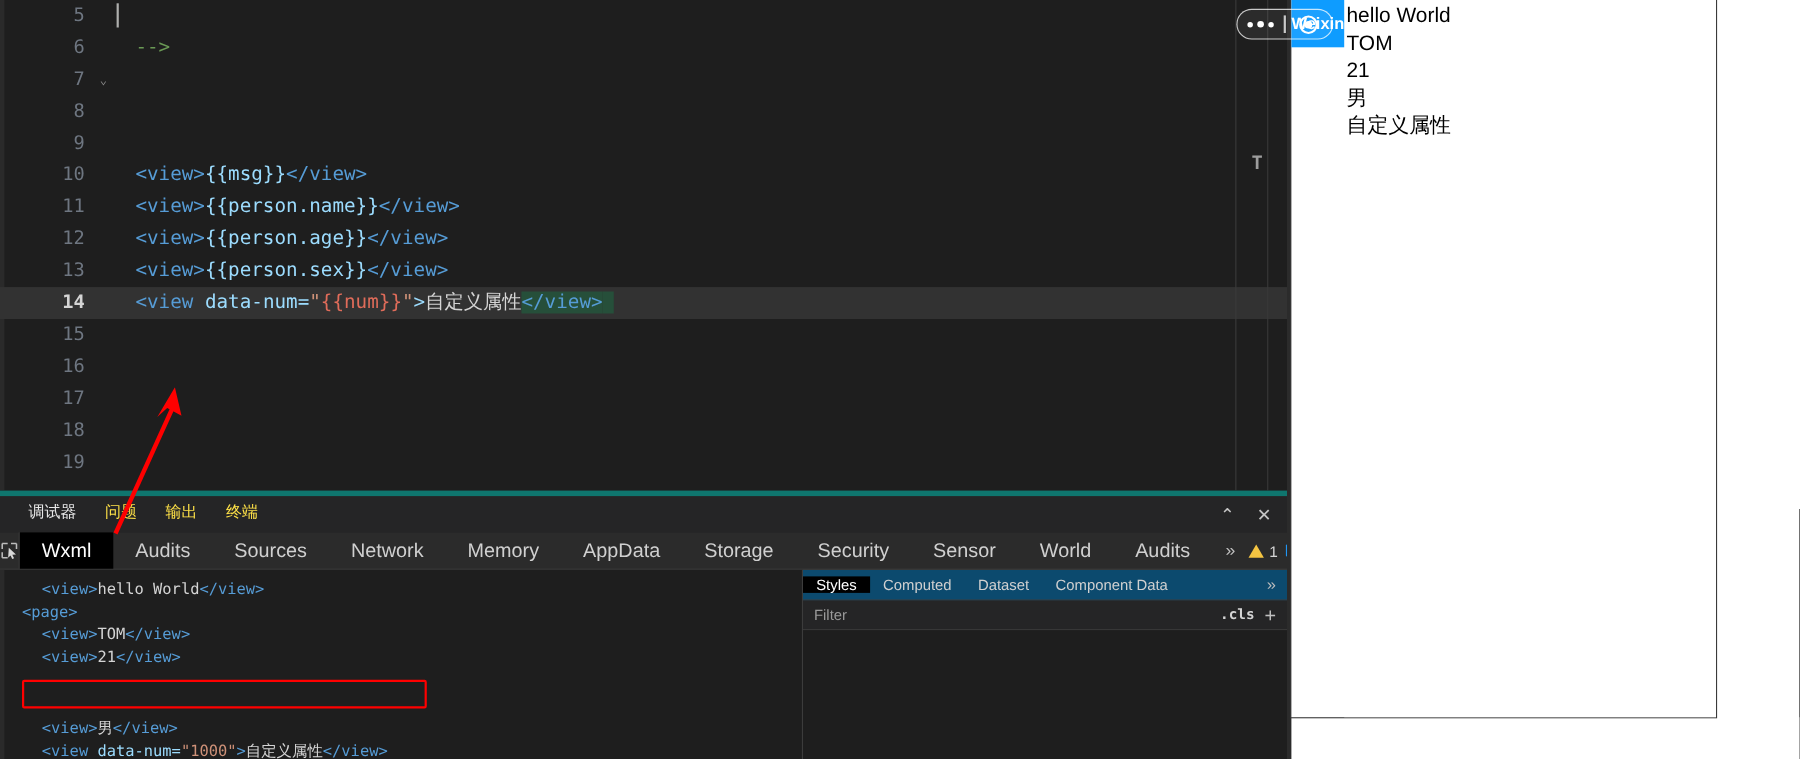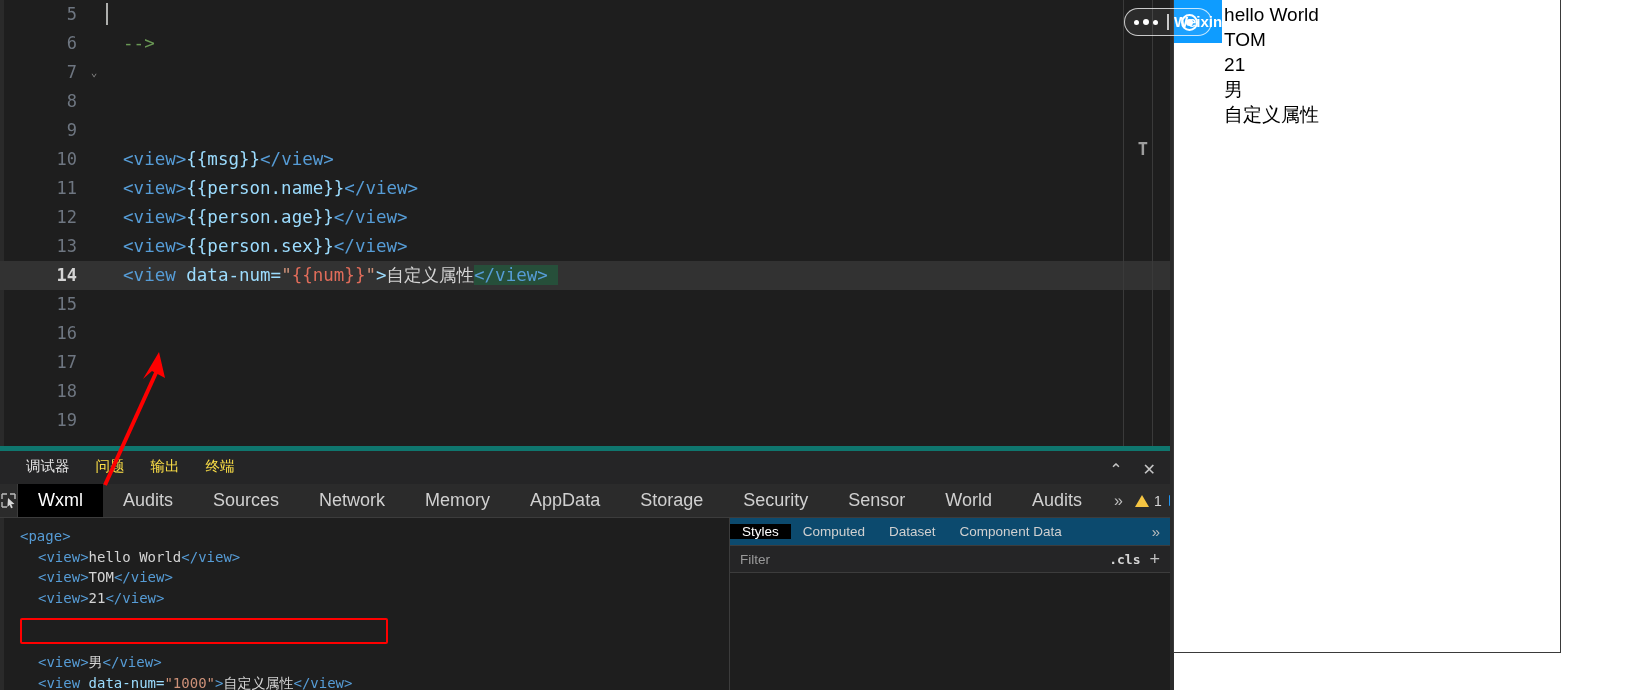--- a/index.html
+++ b/index.html
@@ -258,22 +258,22 @@
               <rect x="9.5" y="3.5" width="5" height="9" fill="#bdbdbd" opacity="0.75"></rect>
             </svg>
         </span>
       </div>
     </div>
 
     <div class="dt-body">
       <div class="wxml-pane">
         <div class="wxml-scrollbar"></div>
         <div id="wxml-host">
+            <div class="wx-line" style="padding-left: 30px;"><span class="wx-tag">&lt;view&gt;</span><span class="wx-txt">hello World</span><span class="wx-tag">&lt;/view&gt;</span></div>
             <div class="wx-line" style="padding-left: 12px;"><span class="wx-tag">&lt;page&gt;</span></div>
-            <div class="wx-line" style="padding-left: 30px;"><span class="wx-tag">&lt;view&gt;</span><span class="wx-txt">hello World</span><span class="wx-tag">&lt;/view&gt;</span></div>
             <div class="wx-line" style="padding-left: 30px;"><span class="wx-tag">&lt;view&gt;</span><span class="wx-txt">TOM</span><span class="wx-tag">&lt;/view&gt;</span></div>
             <div class="wx-line" style="padding-left: 30px;"><span class="wx-tag">&lt;view&gt;</span><span class="wx-txt">21</span><span class="wx-tag">&lt;/view&gt;</span></div>
             <div class="wx-line" style="padding-left: 30px; margin-top: 44px;"><span class="wx-tag">&lt;view&gt;</span><span class="wx-txt">男</span><span class="wx-tag">&lt;/view&gt;</span></div>
             <div class="wx-line" style="padding-left: 30px;"><span class="wx-tag">&lt;view </span><span class="wx-attr">data-num=</span><span class="wx-val">"1000"</span><span class="wx-tag">&gt;</span><span class="wx-txt">自定义属性</span><span class="wx-tag">&lt;/view&gt;</span></div>
             <div class="wx-line" style="padding-left: 12px;"><span class="wx-tag">&lt;/page&gt;</span></div>
           </div>
         <div class="wx-highlight"></div>
       </div>
 
       <div class="styles-pane">

